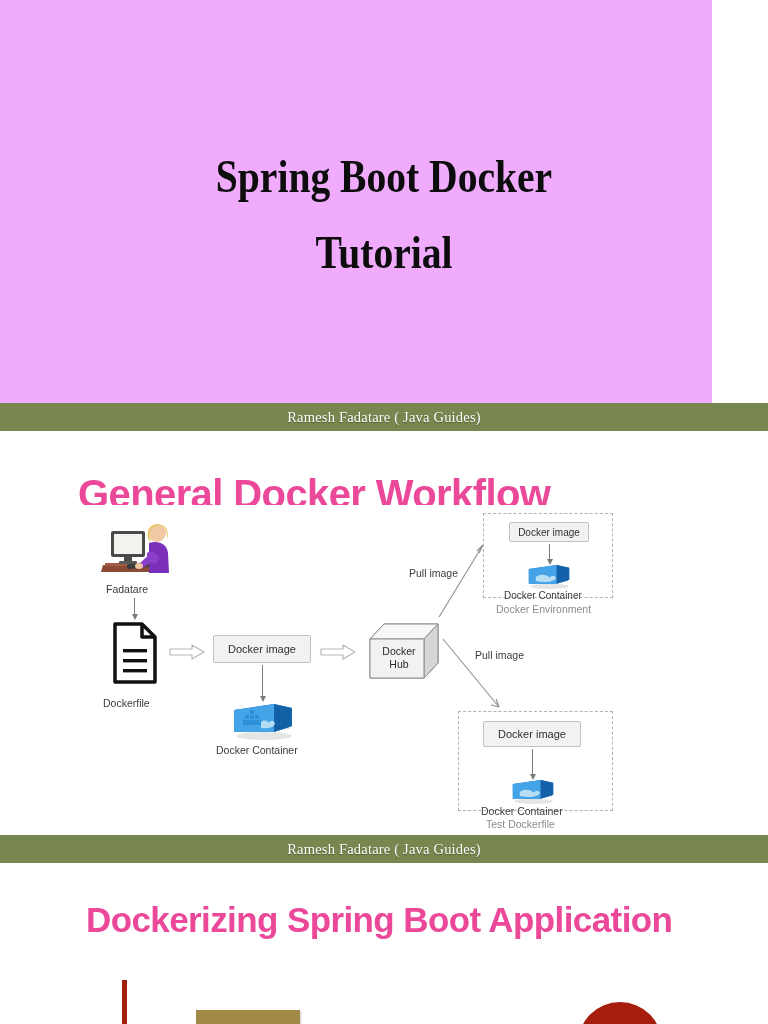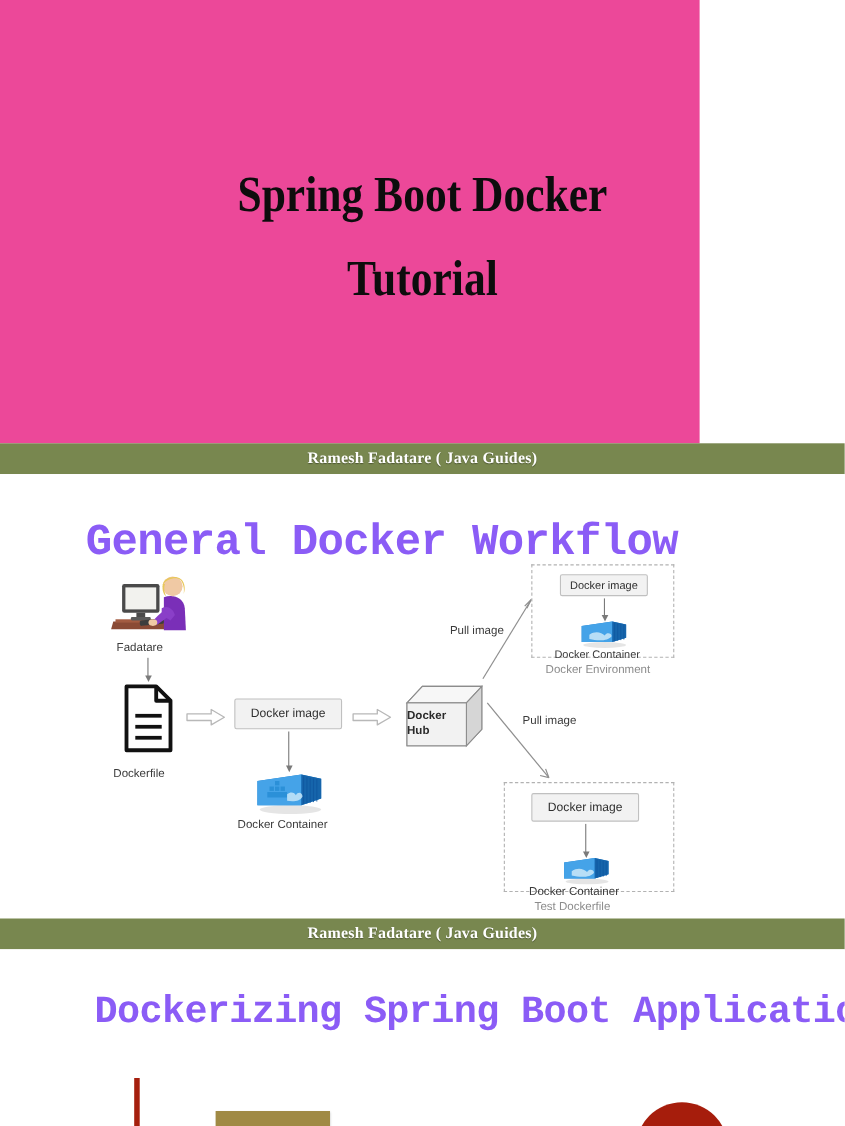--- a/index.html
+++ b/index.html
@@ -13,22 +13,22 @@
     position: relative;
     overflow: hidden;
     font-family: "Liberation Sans", sans-serif;
     background: #ffffff;
   }
 
   
   #slide-title {
     position: absolute;
     left: 0; top: 0;
-    width: 636px; height: 403px;
-    background: #ec4899;
+    width: 712px; height: 403px;
+    background: #f0abfc;
   }
   #slide-title .deck-title {
     position: absolute;
     left: 0; top: 108px;
     width: 768px;
     text-align: center;
     font-family: "Liberation Serif", serif;
     font-weight: bold;
     font-size: 46px;
     line-height: 76px;
@@ -45,40 +45,40 @@
     left: 0;
     width: 768px;
     height: 28px;
     background: #78874f;
     display: flex;
     align-items: center;
     justify-content: center;
   }
   .green-banner .banner-text {
     font-family: "Liberation Serif", serif;
-    font-weight: bold;
+    font-weight: normal;
     font-size: 14.5px;
     color: #ffffff;
     text-shadow: 0 1px 1px rgba(0,0,0,0.35);
     letter-spacing: 0.2px;
   }
 
   
   #slide-workflow {
     position: absolute;
     left: 0; top: 431px;
     width: 768px; height: 404px;
     background: #ffffff;
   }
   .slide-heading {
     position: absolute;
-    font-family: Liberation Mono, monospace;
+    font-family: Liberation Sans, sans-serif;
     font-weight: bold;
     font-size: 40px;
-    color: #8b5cf6;
+    color: #ec4899;
     white-space: nowrap;
     letter-spacing: -0.6px;
   }
   #slide-workflow .slide-heading {
     left: 78px; top: 8px;
   }
 
   
   #workflow-diagram {
     position: absolute;
@@ -140,24 +140,24 @@
   .diag-arrow { position: absolute; }
   .diag-arrow svg { display: block; overflow: visible; }
 
   
   .hub-box { position: absolute; }
   .hub-box svg { display: block; }
   .hub-box .hub-text {
     position: absolute;
     left: 0; top: 14px;
     width: 58px;
+    text-align: center;
     font-size: 10.5px;
     color: #2b2b2b;
     line-height: 13px;
-    font-weight: bold;
   }
 
   
   .file-icon { position: absolute; }
   .file-icon svg { display: block; }
 
   
   .dev-icon { position: absolute; }
   .dev-icon svg { display: block; }
 

